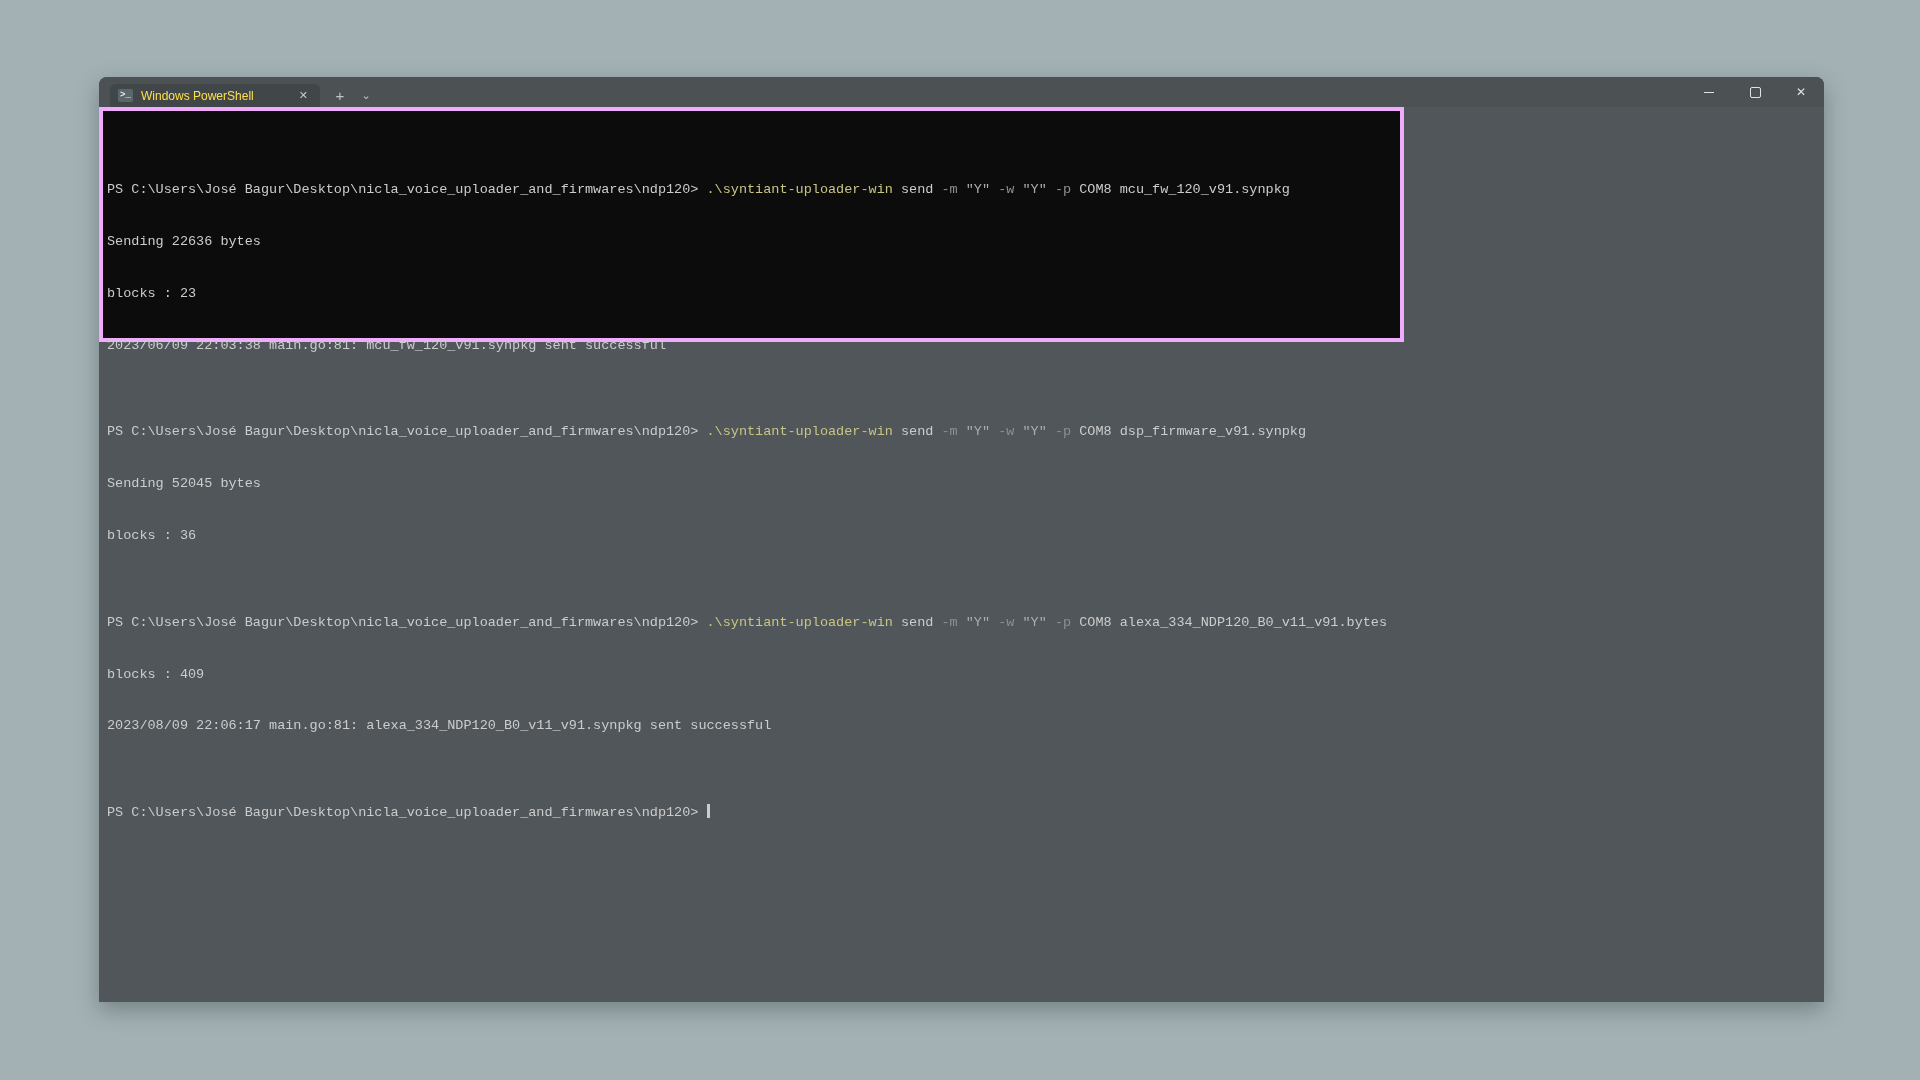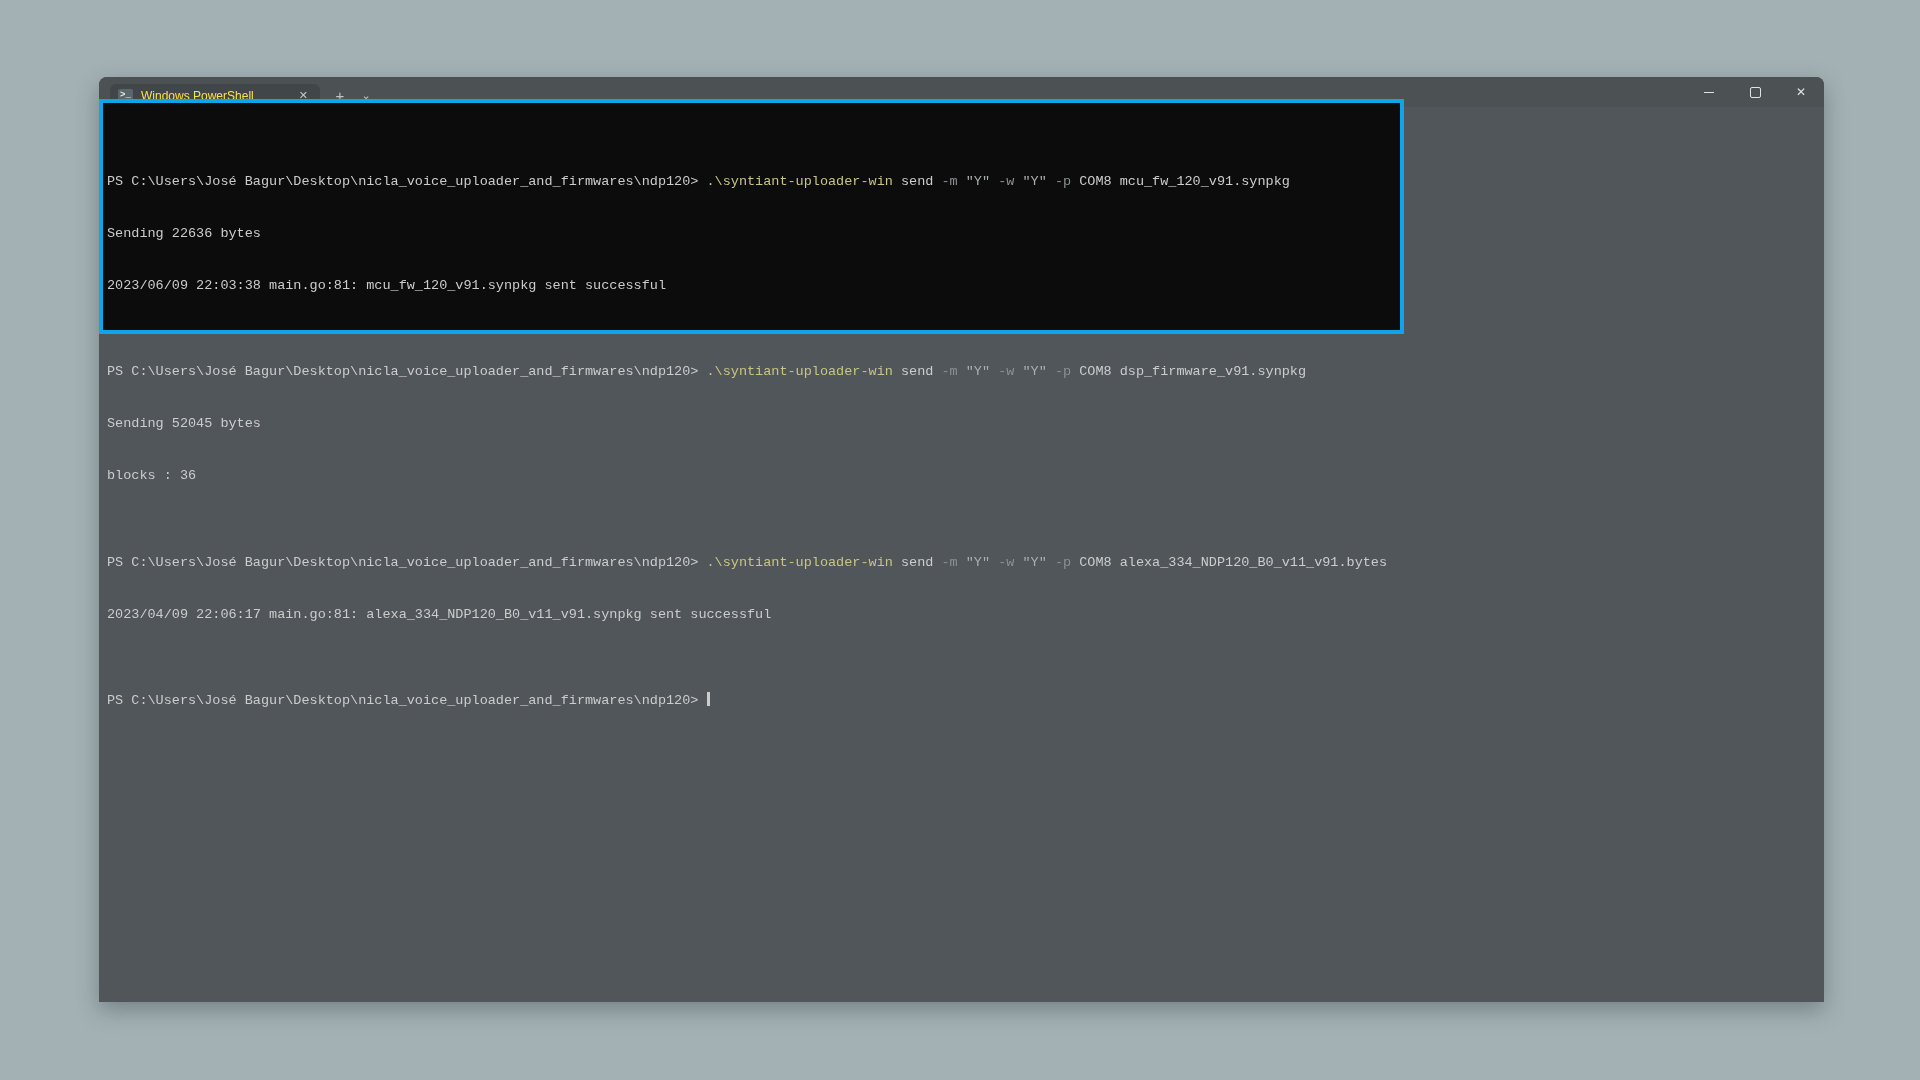--- a/index.html
+++ b/index.html
@@ -59,24 +59,24 @@
   }
   .ctrl{
     width:46px;height:30px;
     display:flex;align-items:center;justify-content:center;
     color:#dfe3e3;cursor:pointer;
   }
   .ctrl .min-glyph{display:block;width:10px;height:0;border-top:1px solid #dfe3e3;}
   .ctrl .max-glyph{display:block;width:9px;height:9px;border:1px solid #dfe3e3;border-radius:2px;}
   .ctrl.close{font-size:12px;}
   .console-box{
-    position:absolute;left:0;top:22px;width:1305px;height:235px;
+    position:absolute;left:0;top:30px;width:1305px;height:235px;
     box-sizing:border-box;
     background:#0c0c0c;
-    border:4px solid #0ea5e9;
+    border:4px solid #f0abfc;
   }
   .console{
     font-family:"Liberation Mono", monospace;
     font-size:13.5px;line-height:17.3px;
     color:#cccccc;
     white-space:pre;
     padding:1px 0 0 4px;
     overflow:hidden;
   }
   .t-cmd{color:#c9c582;}
@@ -116,30 +116,32 @@
         </div>
     </div>
   </div>
 
   <div class="console-box">
     <div class="console">
 
       
       <div class="line"><span>PS C:\Users\José Bagur\Desktop\nicla_voice_uploader_and_firmwares\ndp120&gt; </span><span class="t-cmd">.\syntiant-uploader-win</span><span> send </span><span class="t-flag">-m </span><span class="t-str">"Y" </span><span class="t-flag">-w </span><span class="t-str">"Y" </span><span class="t-flag">-p </span><span>COM8 mcu_fw_120_v91.synpkg</span></div>
       <div class="line">Sending 22636 bytes</div>
+      <div class="line">blocks : 23</div>
       <div class="line">2023/06/09 22:03:38 main.go:81: mcu_fw_120_v91.synpkg sent successful</div>
 
       
       <div class="line"><span>PS C:\Users\José Bagur\Desktop\nicla_voice_uploader_and_firmwares\ndp120&gt; </span><span class="t-cmd">.\syntiant-uploader-win</span><span> send </span><span class="t-flag">-m </span><span class="t-str">"Y" </span><span class="t-flag">-w </span><span class="t-str">"Y" </span><span class="t-flag">-p </span><span>COM8 dsp_firmware_v91.synpkg</span></div>
       <div class="line">Sending 52045 bytes</div>
       <div class="line">blocks : 36</div>
 
       
       <div class="line"><span>PS C:\Users\José Bagur\Desktop\nicla_voice_uploader_and_firmwares\ndp120&gt; </span><span class="t-cmd">.\syntiant-uploader-win</span><span> send </span><span class="t-flag">-m </span><span class="t-str">"Y" </span><span class="t-flag">-w </span><span class="t-str">"Y" </span><span class="t-flag">-p </span><span>COM8 alexa_334_NDP120_B0_v11_v91.bytes</span></div>
-      <div class="line">2023/04/09 22:06:17 main.go:81: alexa_334_NDP120_B0_v11_v91.synpkg sent successful</div>
+      <div class="line">blocks : 409</div>
+      <div class="line">2023/08/09 22:06:17 main.go:81: alexa_334_NDP120_B0_v11_v91.synpkg sent successful</div>
 
       
       <div class="line"><span>PS C:\Users\José Bagur\Desktop\nicla_voice_uploader_and_firmwares\ndp120&gt; </span><span class="cursor"></span></div>
 
     </div>
   </div>
 
 </div>
 
 </body></html>

